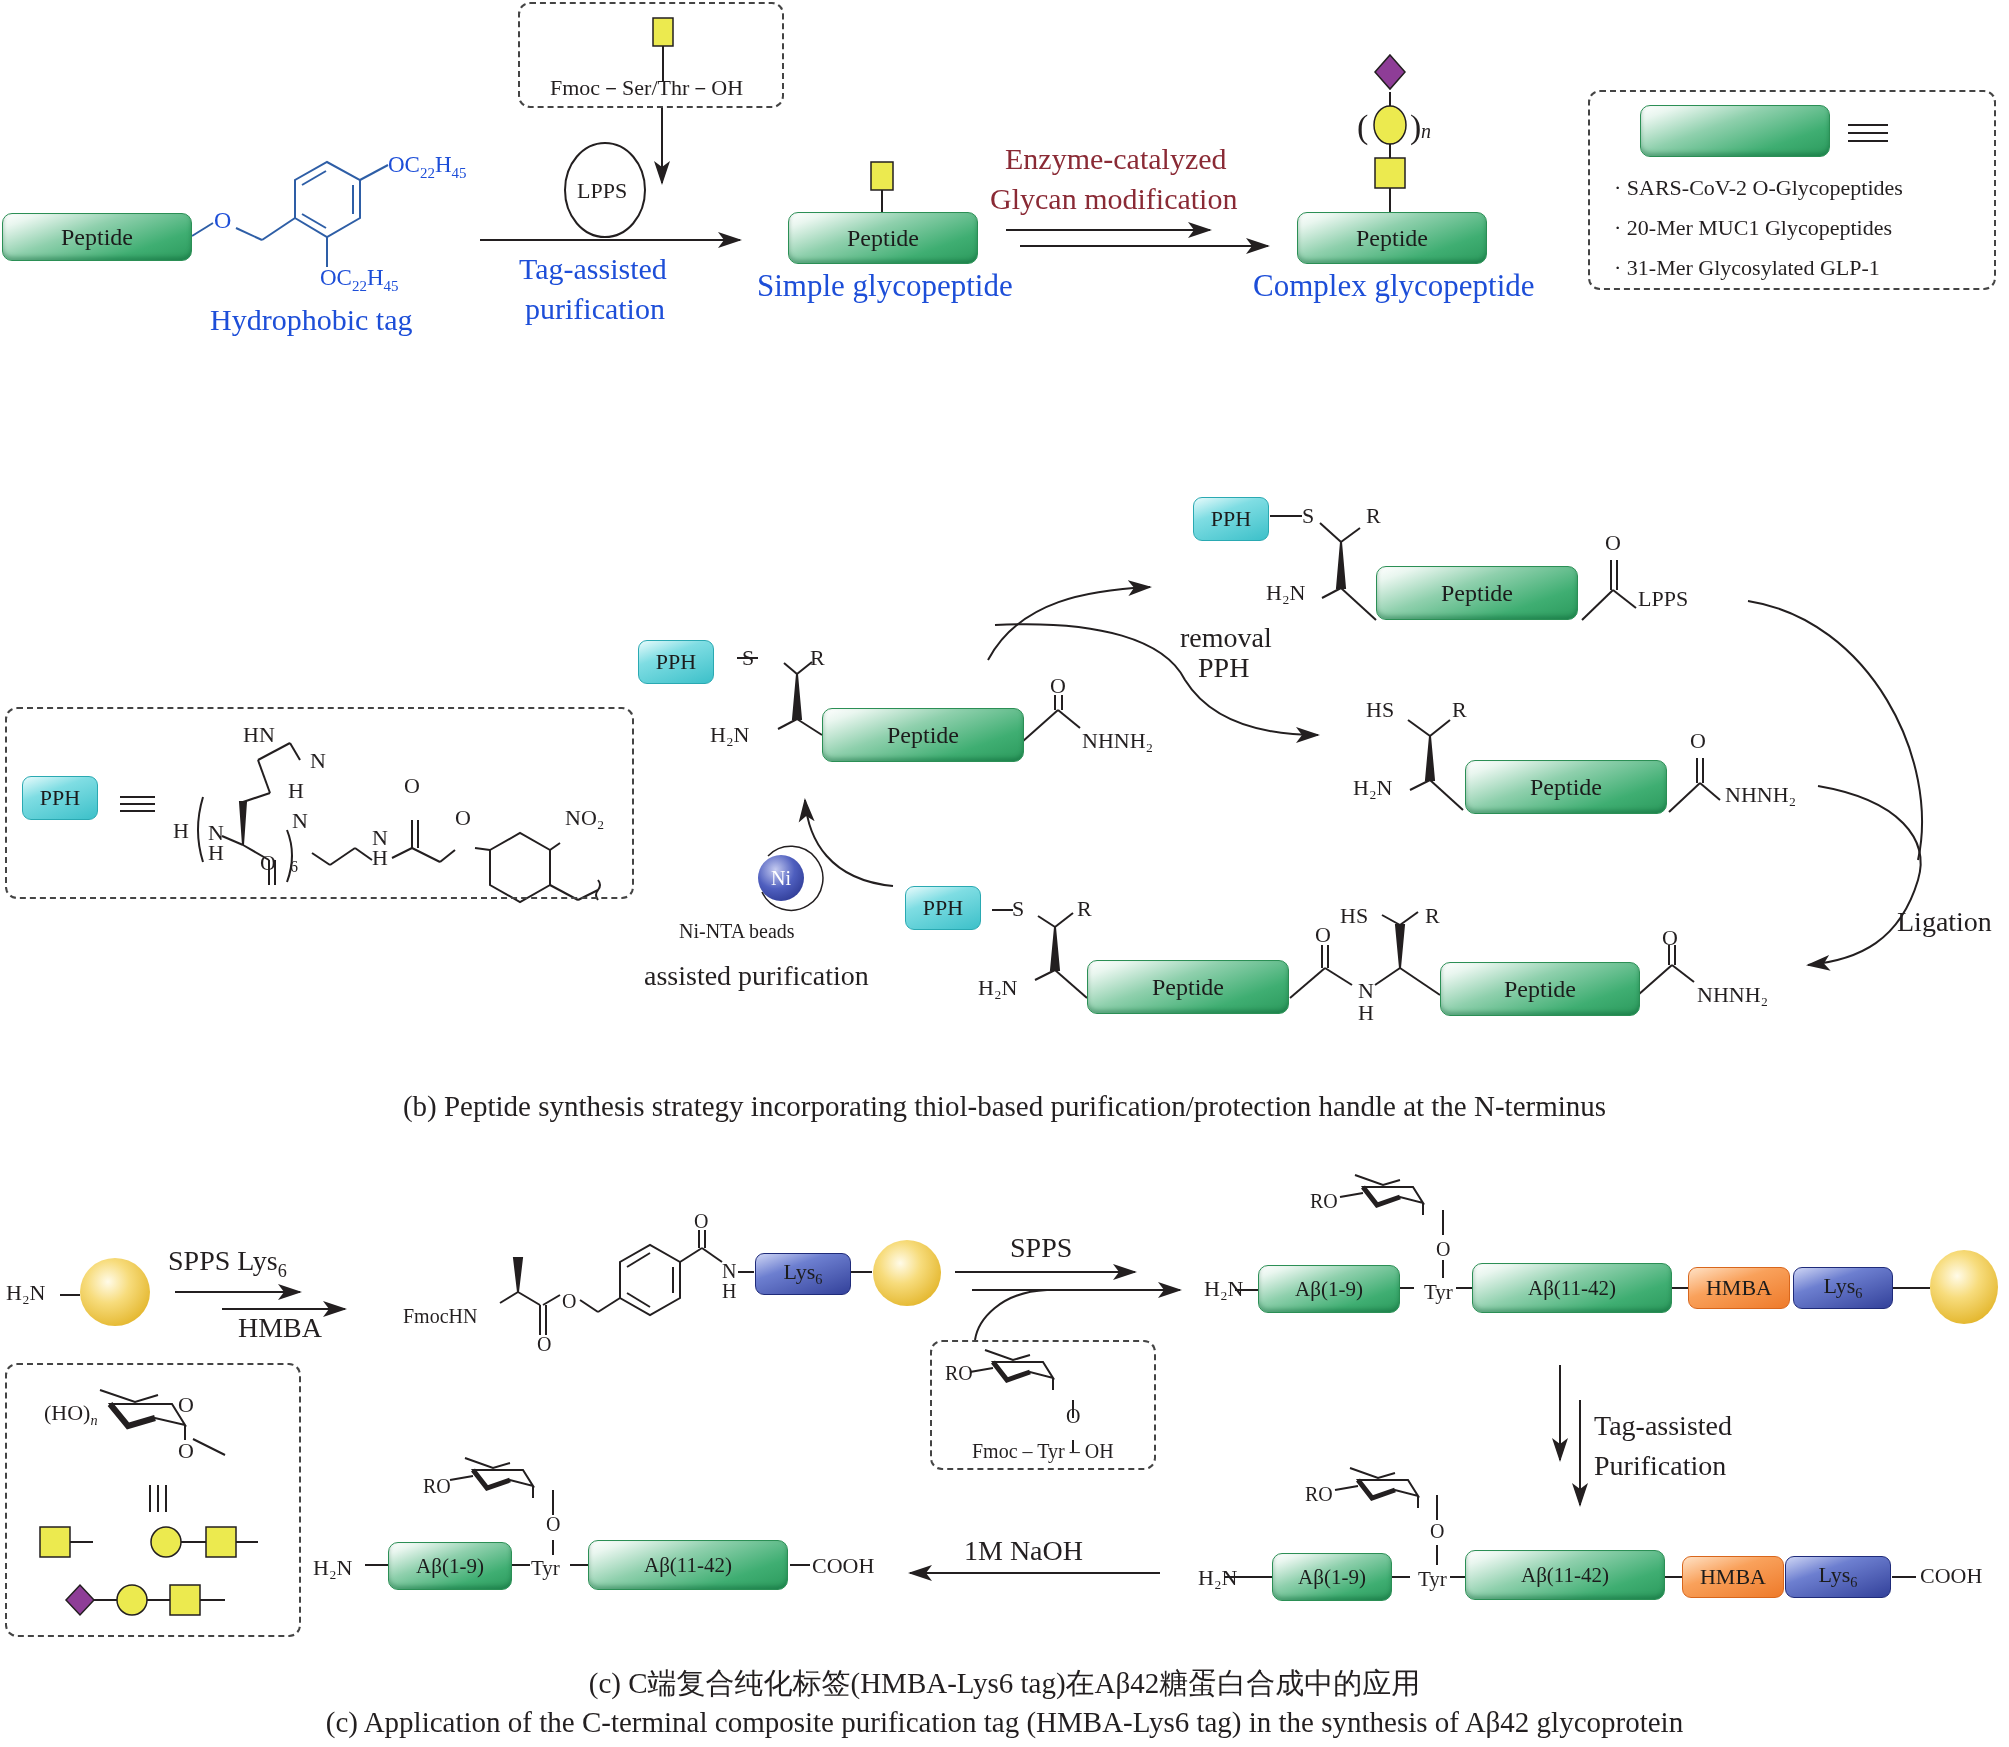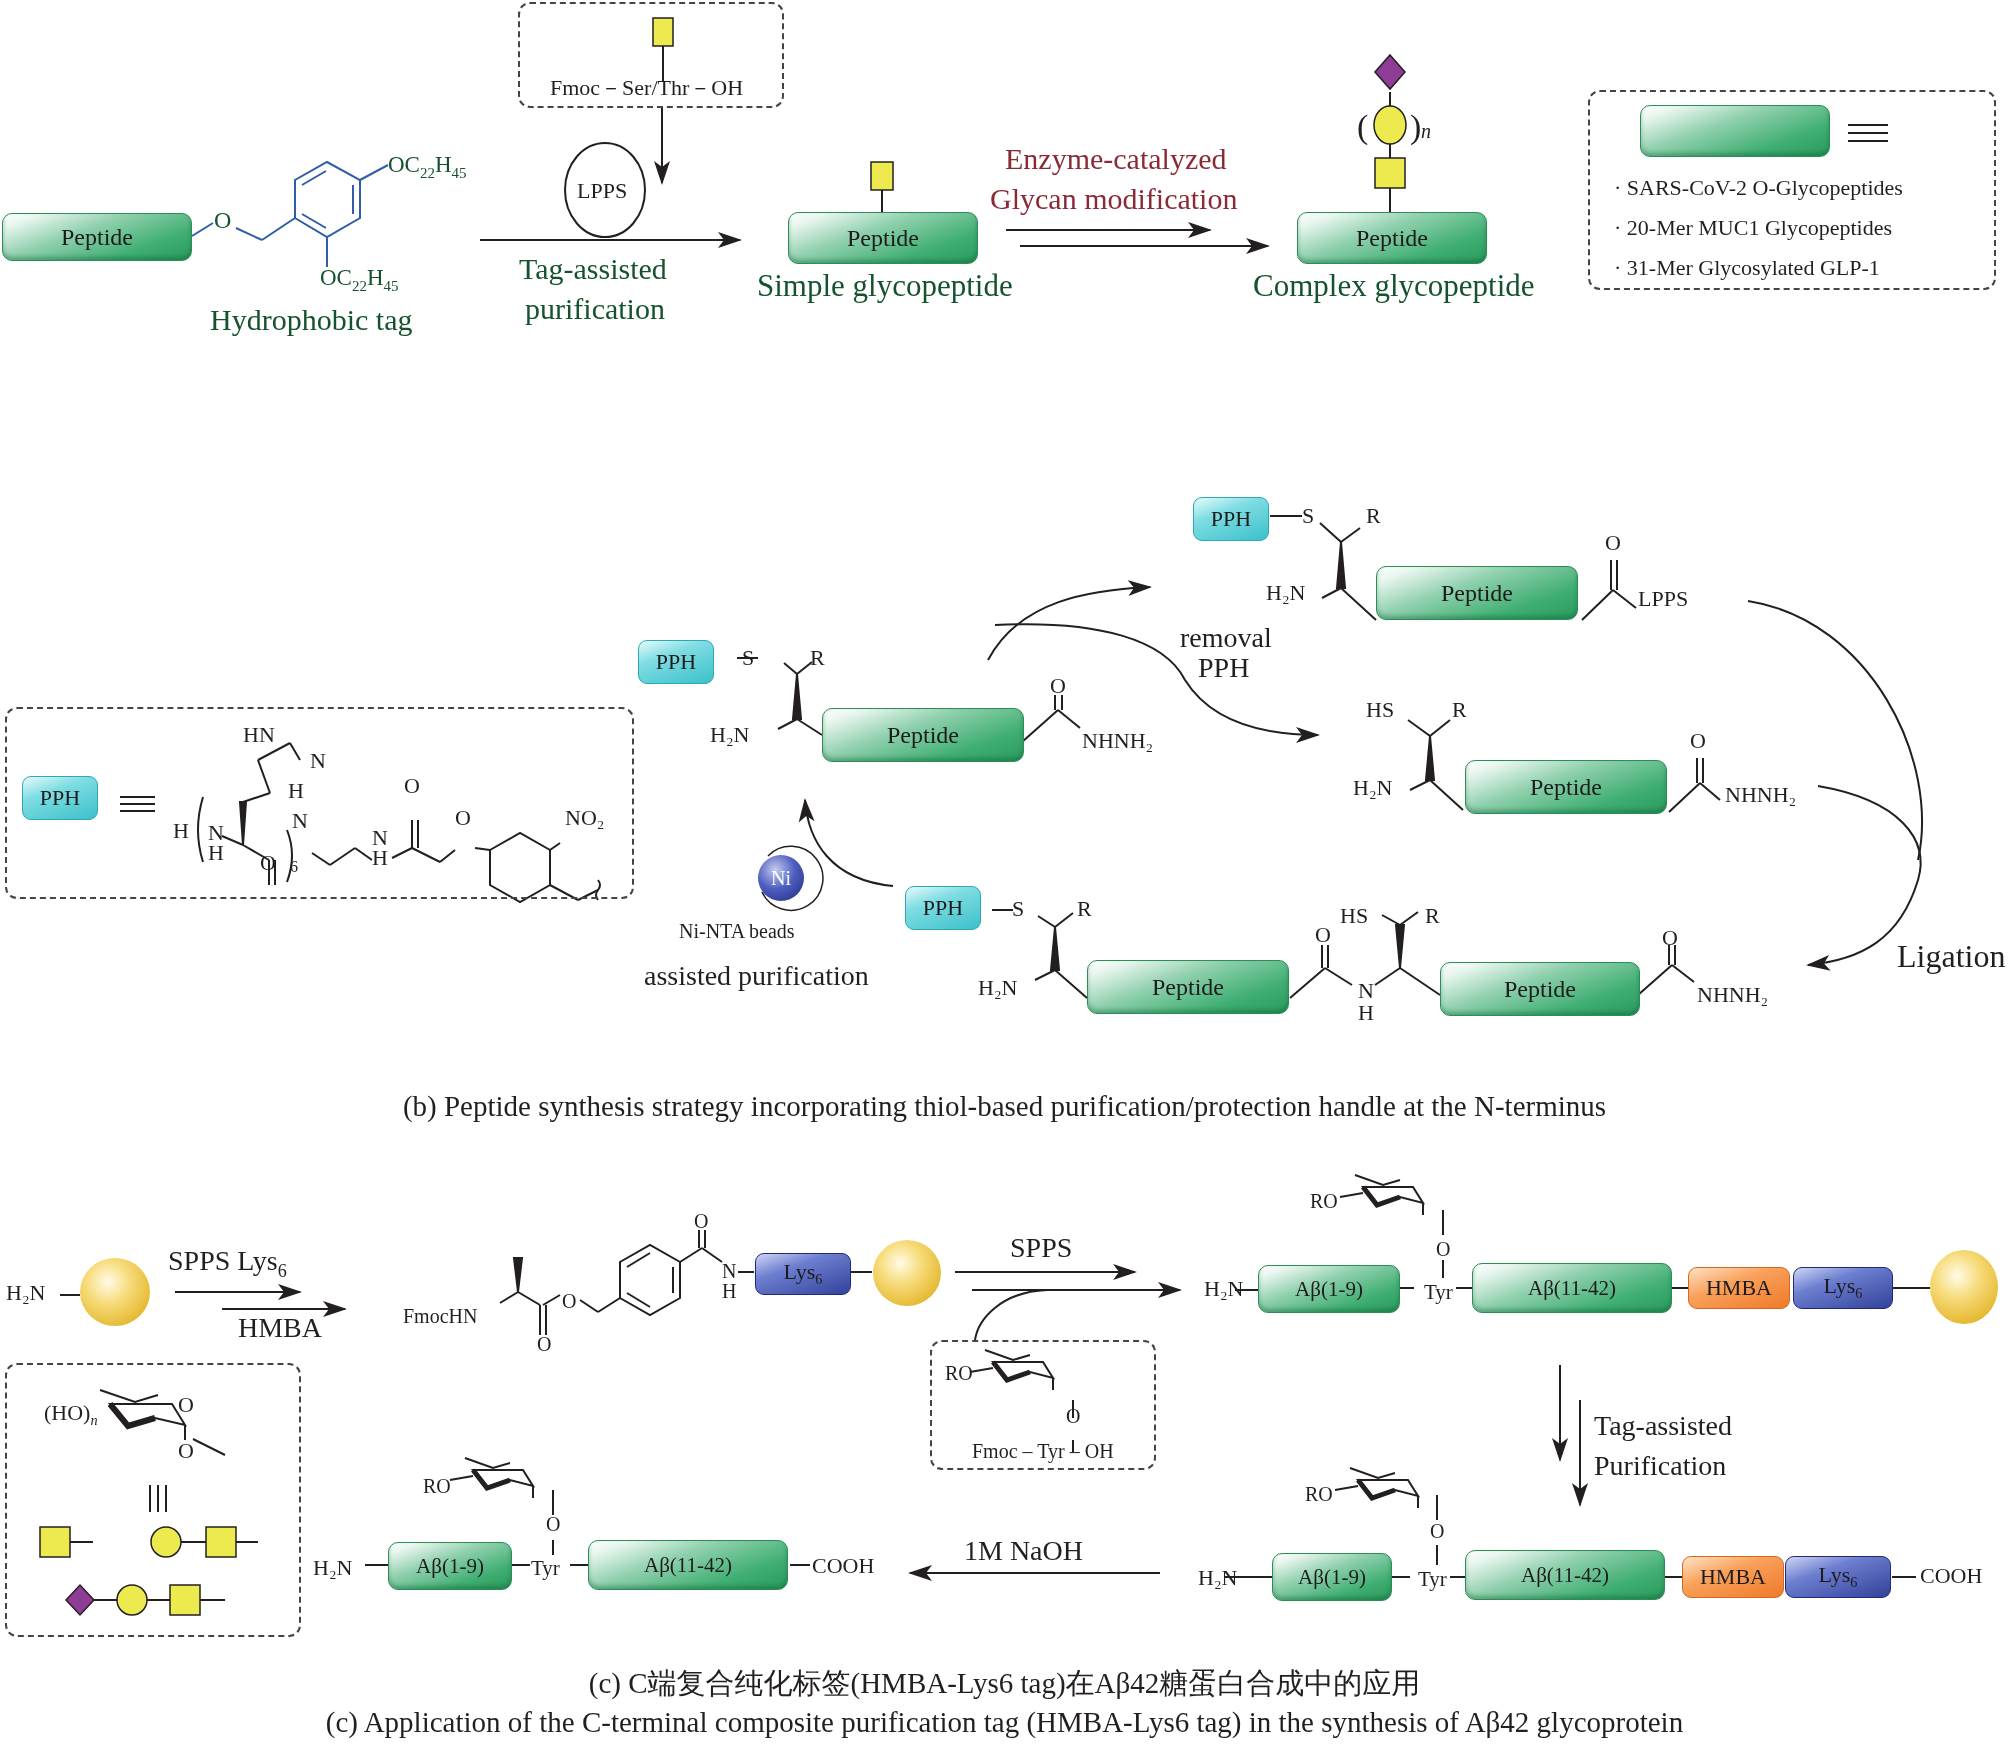--- a/index.html
+++ b/index.html
@@ -14,21 +14,21 @@
     background:linear-gradient(160deg,#e8fbfc 0%,#7fdde3 35%,#3cc0c9 100%);
     display:flex;align-items:center;justify-content:center;font-size:22px;color:#1c1c1c;}
   .hmba{position:absolute;border-radius:9px;border:1px solid #d8661c;
     background:linear-gradient(160deg,#ffe2c6 0%,#f9a15b 40%,#ee7a2a 100%);
     display:flex;align-items:center;justify-content:center;font-size:22px;color:#1c1c1c;}
   .lys{position:absolute;border-radius:9px;border:1px solid #1f2b7a;
     background:linear-gradient(160deg,#cfd6f5 0%,#6d7fd0 35%,#33419a 100%);
     display:flex;align-items:center;justify-content:center;font-size:22px;color:#1c1c1c;}
   .bead{position:absolute;border-radius:50%;
     background:radial-gradient(circle at 40% 35%,#fffbe8 0%,#f7dc7c 35%,#e3b52a 80%,#c99512 100%);}
-  .blue{color:#14532d;}
+  .blue{color:#1d4ed8;}
   .maroon{color:#8a2a35;}
   .dash{position:absolute;border:2px dashed #444;border-radius:12px;}
   .cap{position:absolute;left:0;width:2009px;text-align:center;font-size:29px;}
   svg.lines{position:absolute;left:0;top:0;}
   sub,sup{font-size:65%;}
 </style>
 </head>
 <body>
 
 <div id="canvas">
@@ -382,21 +382,21 @@
 
 <span class="abs" style="left:1366px;top:697px;font-size:22px;">HS</span>
 <span class="abs" style="left:1452px;top:697px;font-size:22px;">R</span>
 <span class="abs" style="left:1353px;top:775px;font-size:22px;">H₂N</span>
 <div class="pep" style="left:1465px;top:760px;width:200px;height:52px;">
       <span>Peptide</span>
     </div>
 <span class="abs" style="left:1690px;top:728px;font-size:22px;">O</span>
 <span class="abs" style="left:1725px;top:782px;font-size:22px;">NHNH₂</span>
 
-<span class="abs" style="left:1897px;top:906px;font-size:32px;margin-top:32px;">Ligation</span>
+<span class="abs" style="left:1897px;top:906px;font-size:28px;">Ligation</span>
 
 <div class="abs" style="left:758px;top:855px;width:46px;height:46px;border-radius:50%;background:radial-gradient(circle at 38% 32%,#c5cbf0 0%,#4f5fbf 45%,#1f2a80 100%);display:flex;align-items:center;justify-content:center;font-size:20px;color:#fff;">
       <span>Ni</span>
     </div>
 <span class="abs" style="left:679px;top:920px;font-size:20px;">Ni-NTA beads</span>
 <span class="abs" style="left:644px;top:960px;font-size:28px;">assisted purification</span>
 
 <div class="pph" style="left:905px;top:886px;width:74px;height:42px;">
       <span>PPH</span>
     </div>

